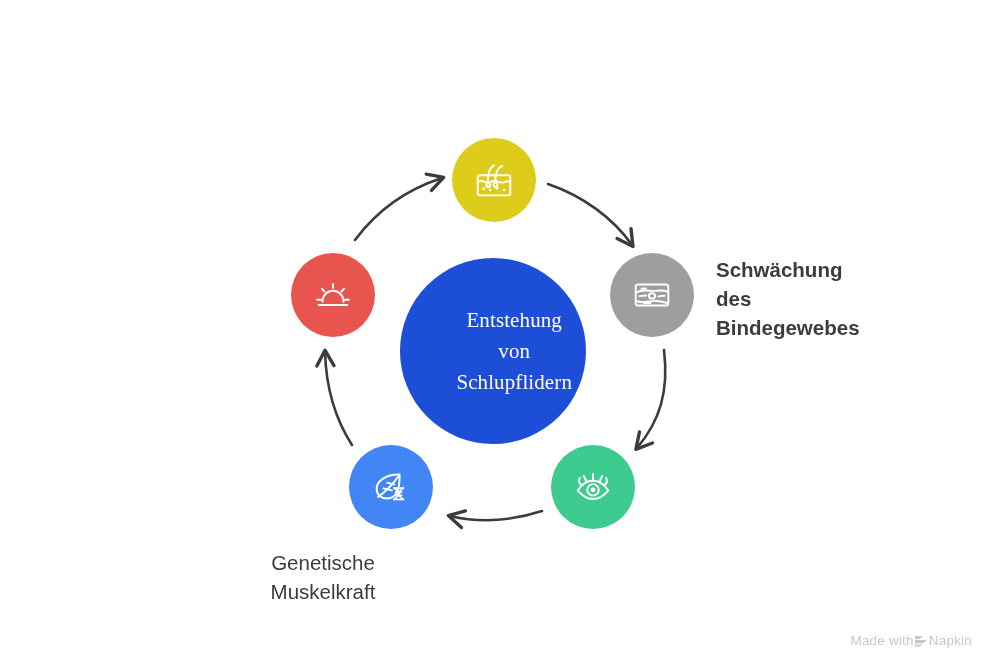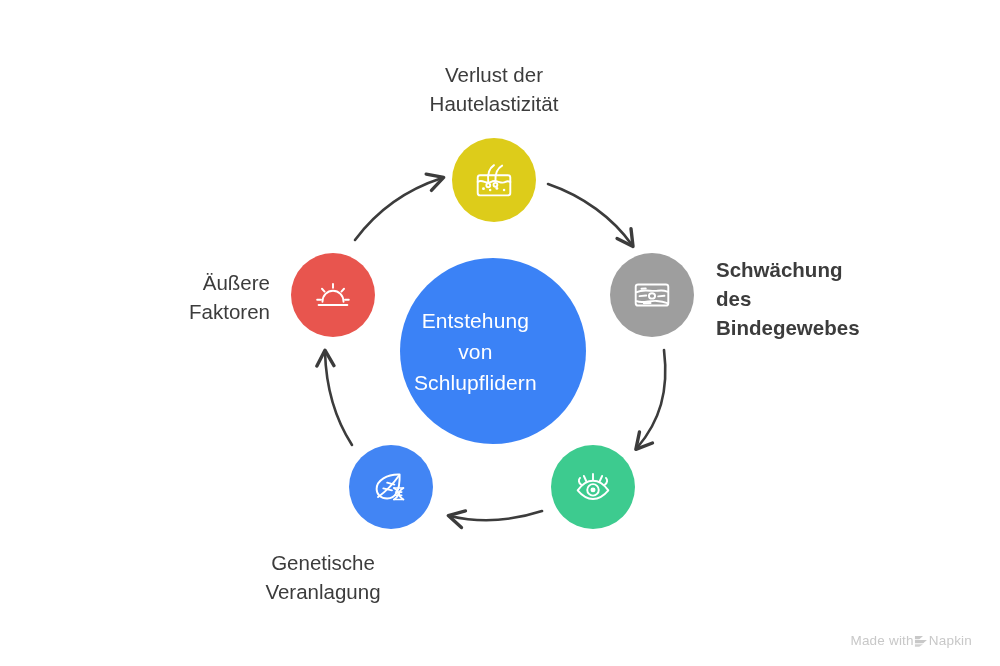--- a/index.html
+++ b/index.html
@@ -36,25 +36,26 @@
   }
 
   
   .hub {
     position: absolute;
     left: 400px;
     top: 258px;
     width: 186px;
     height: 186px;
     border-radius: 50%;
-    background: #3b82f6;
+    background: #1d4ed8;
     display: flex;
     align-items: center;
-    justify-content: flex-start;
+    justify-content: flex-end;
     text-align: center;
+    font-family: Liberation Serif, serif;
   }
   .hub-label {
     color: #ffffff;
     font-size: 21px;
     line-height: 31px;
     letter-spacing: 0.1px;
     padding: 0 14px;
     white-space: pre-line;
   }
 
@@ -140,22 +141,20 @@
         <path d="M25.5 25.5 C 25 17.5, 28 11.5, 32.5 9"></path>
         <circle cx="13" cy="33" r="1.5" fill="#ffffff" stroke="none"></circle>
         <circle cx="20" cy="34.5" r="1.3" fill="#ffffff" stroke="none"></circle>
         <circle cx="27" cy="32.8" r="1.5" fill="#ffffff" stroke="none"></circle>
         <circle cx="34.5" cy="34.5" r="1.3" fill="#ffffff" stroke="none"></circle>
         <circle cx="18" cy="29.5" r="2" fill="none"></circle>
         <circle cx="25.5" cy="29" r="2" fill="none"></circle>
       </svg>
     </span>
   </div>
-  <div class="label label-top">Verlust der
-Hautelastizität</div>
 
   <div class="node node-gray">
     <span>
       <svg width="46" height="46" viewBox="0 0 48 48" fill="none" stroke="#ffffff" stroke-width="2" stroke-linecap="round" stroke-linejoin="round">
         <rect x="7" y="13" width="34" height="22" rx="2.5"></rect>
         <path d="M8 21 C 15 17.5, 23 20.5, 30 19.5 C 35 18.8, 38 19.6, 40 20.4"></path>
         <path d="M8 30.5 C 14 33, 22 29.5, 29 30.2 C 34 30.7, 37.5 31.6, 40 32.4"></path>
         <ellipse cx="24" cy="25" rx="3.2" ry="2.8"></ellipse>
         <path d="M11 25.2 L 18 24.6"></path>
         <path d="M30.5 25.4 L 37 24.8"></path>
@@ -195,37 +194,35 @@
         <path d="M27 25 C 33 28.5, 33 33.5, 27 37" stroke-width="1.9"></path>
         <path d="M37 25 C 31 28.5, 31 33.5, 37 37" stroke-width="1.9"></path>
         <path d="M27.5 25 L 36.5 25" stroke-width="1.7"></path>
         <path d="M28.8 29.3 L 35.2 29.3" stroke-width="1.7"></path>
         <path d="M28.8 32.7 L 35.2 32.7" stroke-width="1.7"></path>
         <path d="M27.5 37 L 36.5 37" stroke-width="1.7"></path>
       </svg>
     </span>
   </div>
   <div class="label label-bottomleft">Genetische
-Veranlagung</div>
+Muskelkraft</div>
 
   <div class="node node-red">
     <span>
       <svg width="46" height="46" viewBox="0 0 48 48" fill="none" stroke="#ffffff" stroke-width="2" stroke-linecap="round" stroke-linejoin="round">
         <path d="M13 31 C 13 24.5, 18 19.5, 24 19.5 C 30 19.5, 35 24.5, 35 31"></path>
         <path d="M9 34.5 L 39 34.5"></path>
         <path d="M24 12.5 L 24 16.5"></path>
         <path d="M12.5 17.5 L 15.2 20.4"></path>
         <path d="M35.5 17.5 L 32.8 20.4"></path>
         <path d="M7.5 29 L 11.5 29"></path>
         <path d="M36.5 29 L 40.5 29"></path>
       </svg>
     </span>
   </div>
-  <div class="label label-left">Äußere
-Faktoren</div>
 
   <div class="watermark">
     <span>Made with</span>
     <span>
       <svg width="15" height="14" viewBox="0 0 16 14" fill="#c8c8c8">
         <path d="M1 1.6 L9.6 1.6 L5.6 5 L1 5 Z"></path>
         <path d="M1 6 L13.8 6 L9.8 9.4 L1 9.4 Z"></path>
         <path d="M1 10.4 L9.6 10.4 L5.6 13.2 L1 13.2 Z" opacity="0.85"></path>
       </svg>
     </span>

